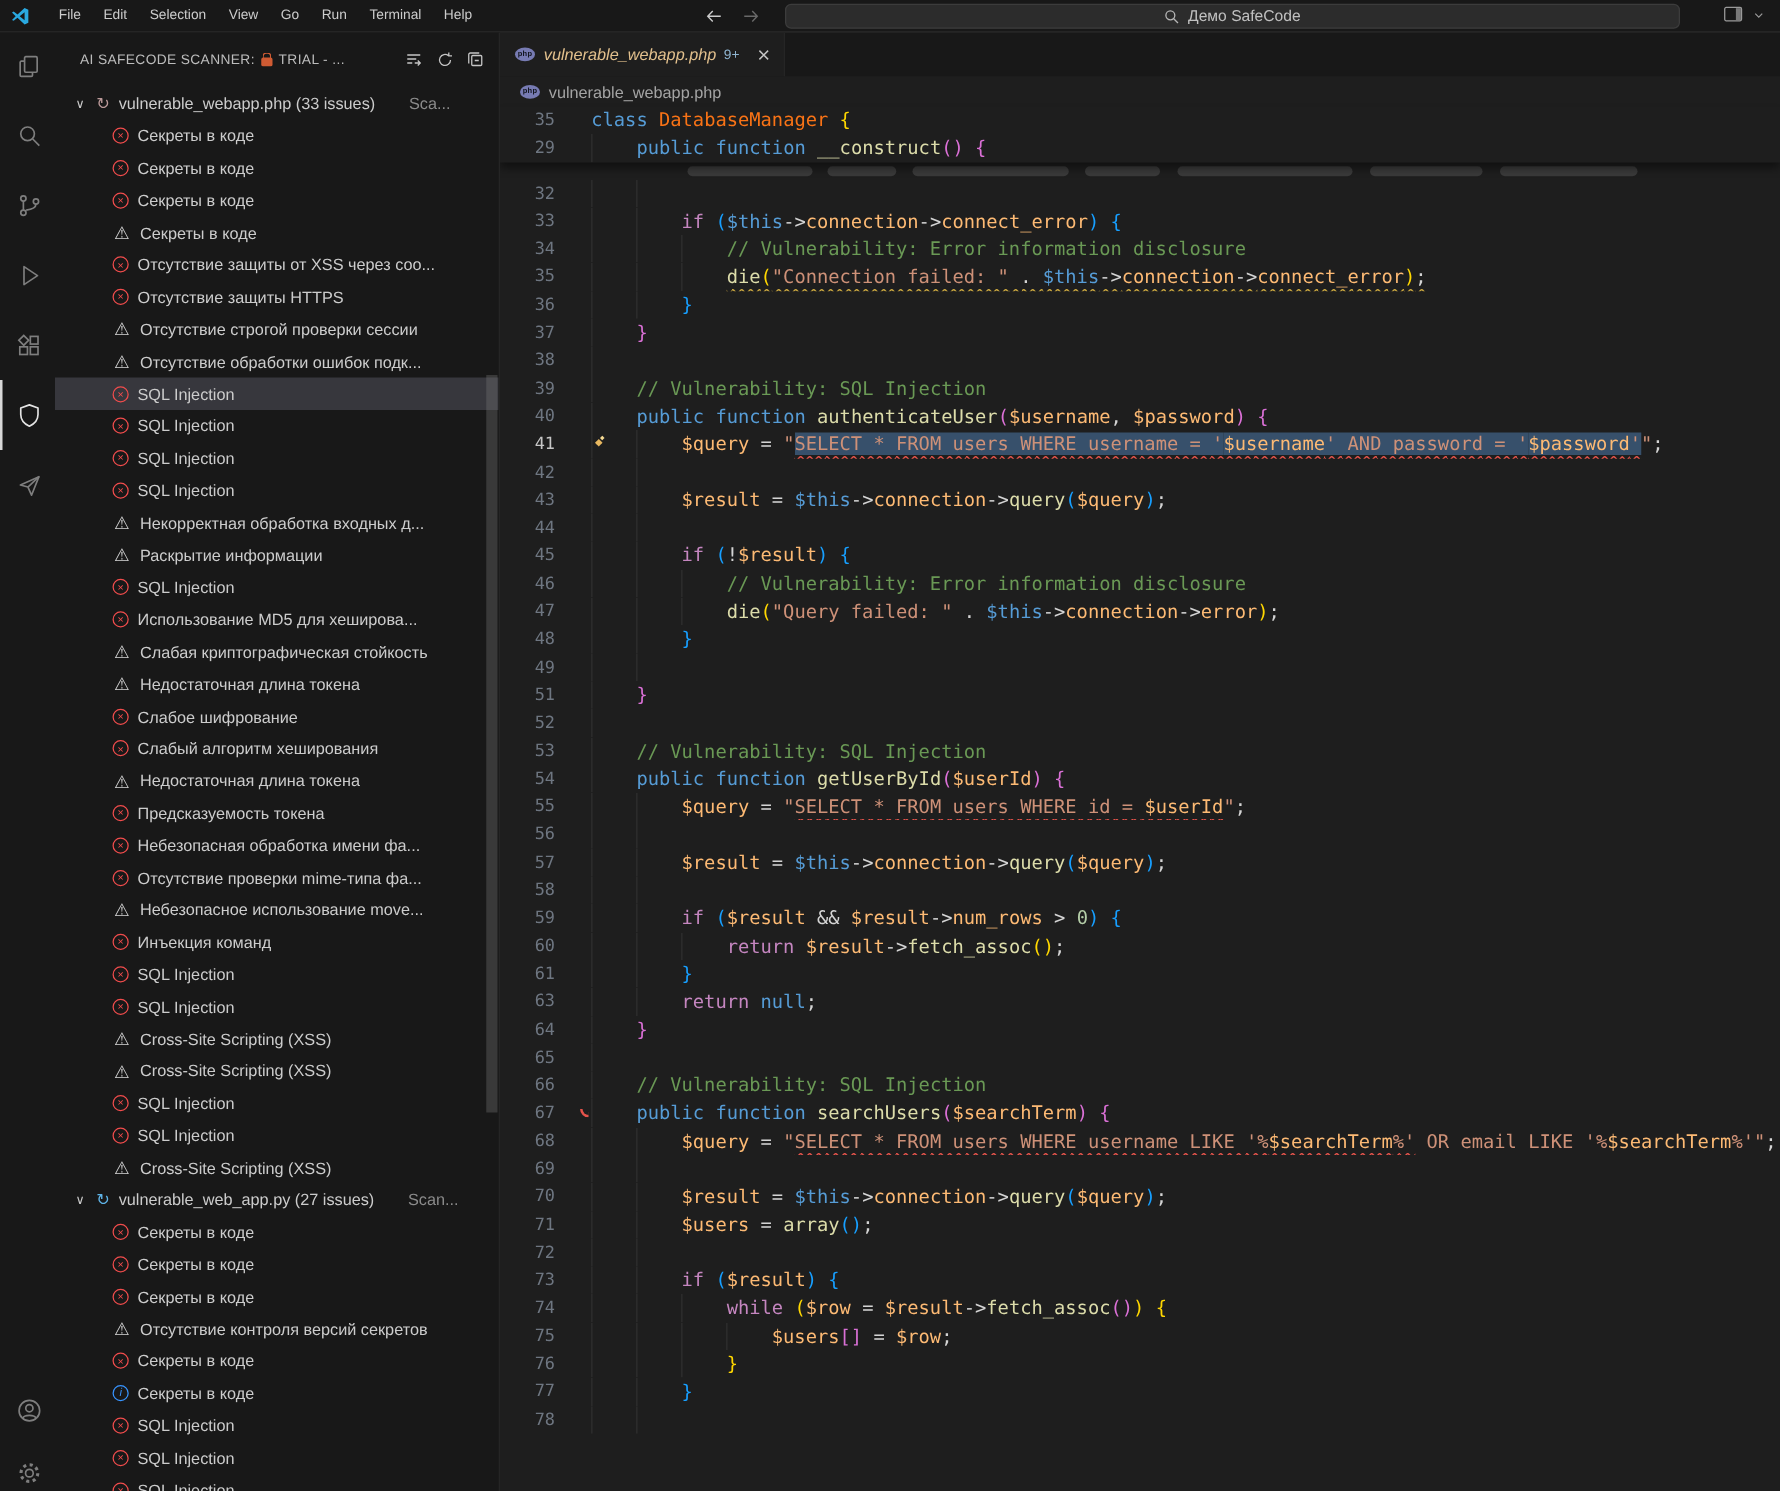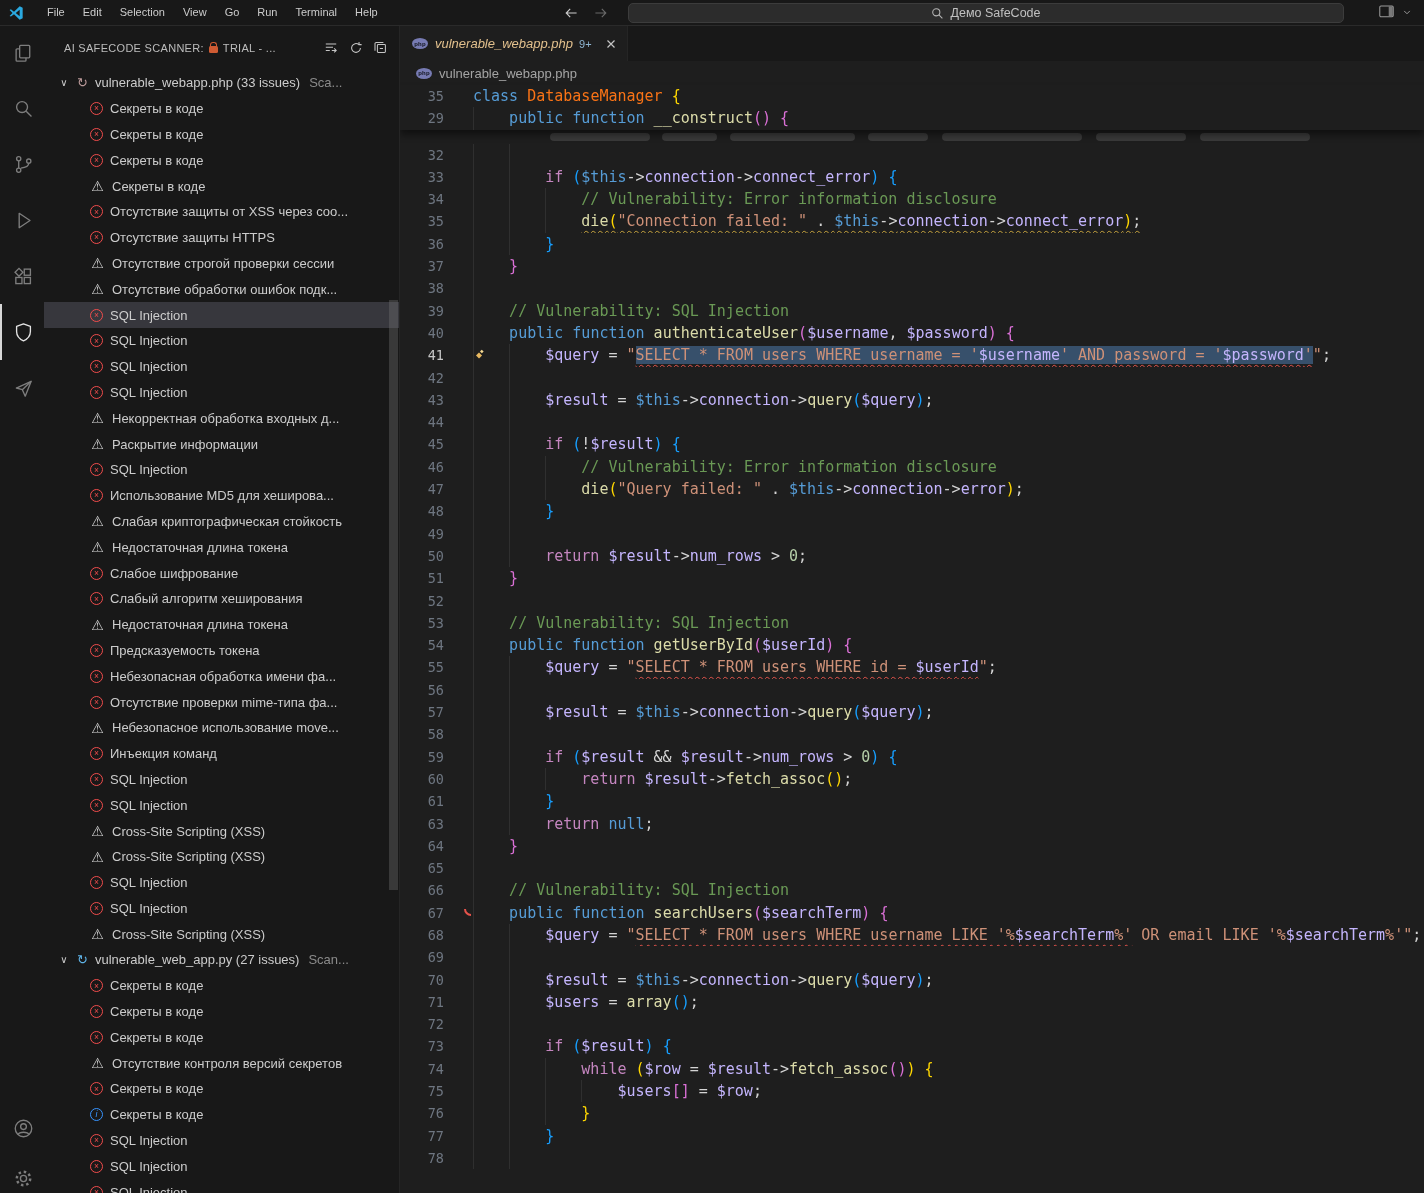--- a/index.html
+++ b/index.html
@@ -47,21 +47,21 @@
   .tree{position:absolute;top:44px;left:0;right:0;bottom:0;overflow:hidden}
   .t-row{height:25.8px;display:flex;align-items:center;gap:7px;font-size:13px;color:#cccccc;
     white-space:nowrap;overflow:hidden;cursor:pointer}
   .t-file{padding-left:14px}
   .t-issue{padding-left:46px}
   .t-issue.selected{background:#37373d}
   .chev{font-size:10px;color:#cccccc;width:12px;text-align:center;flex:none}
   .scan-ic{font-size:13px;color:#b99;flex:none}
   .scan-ic.py{color:#5fb4e8}
   .t-label{overflow:hidden;text-overflow:clip}
-  .suffix{color:#8b8b8b;margin-left:2px}
+  .suffix{color:#8b8b8b;margin-left:20px}
   .sev{flex:none;display:inline-flex;align-items:center;justify-content:center}
   .sev-e{width:13px;height:13px;border:1.2px solid #f14c4c;border-radius:50%;color:#f14c4c;font-size:8.5px;line-height:1}
   .sev-i{width:13px;height:13px;border:1.2px solid #3794ff;border-radius:50%;color:#3794ff;font-size:9px;font-style:italic;line-height:1}
   .sev-w{color:#d6d6d6;font-size:14px;width:15px}
   .sb-scrollbar{position:absolute;right:1px;top:274px;width:9px;height:590px;background:rgba(121,121,121,.35)}
 
   
   .editor{flex:1;display:flex;flex-direction:column;min-width:0;background:#1e1e1e;overflow:hidden}
   .tabbar{height:35px;background:#181818;display:flex;flex:none}
   .tab{height:35px;background:#1e1e1e;display:flex;align-items:center;gap:7px;
@@ -89,21 +89,21 @@
   .ig{display:inline-block;width:4ch;height:22.3px;vertical-align:top;
     box-shadow:inset 1px 0 0 rgba(255,255,255,.08)}
   .deco{position:absolute;top:0;height:22.3px;display:flex;align-items:center}
   .deco.sparkle{left:76px}
   .deco.sparkle::before{content:"◆";color:#e8b860;font-size:10px}
   .deco.sparkle::after{content:"◆";color:#f5d992;font-size:6px;margin-left:-2px;margin-top:-9px}
   .deco.mark{left:64px}
   .red-arc{width:7px;height:7px;border-left:2px solid #e5534b;border-bottom:2px solid #e5534b;
     border-radius:0 0 0 7px}
 
-  .tk-kw{color:#c586c0}.tk-kw2{color:#569cd6}.tk-fn{color:#dcdcaa}.tk-var{color:#c4b5fd}
+  .tk-kw{color:#c586c0}.tk-kw2{color:#569cd6}.tk-fn{color:#dcdcaa}.tk-var{color:#fdba74}
   .tk-str{color:#ce9178}.tk-com{color:#6a9955}.tk-num{color:#b5cea8}.tk-pln{color:#d4d4d4}
   .tk-cls{color:#f97316}.tk-b1{color:#ffd700}.tk-b2{color:#da70d6}.tk-b3{color:#179fff}
   .sel{background:#37506b}
   .sqr{text-decoration-line:underline;text-decoration-style:wavy;text-decoration-color:#e5534b;
     text-decoration-thickness:1px;text-underline-offset:4px}
   .sqy{text-decoration-line:underline;text-decoration-style:wavy;text-decoration-color:#c8a53e;
     text-decoration-thickness:1px;text-underline-offset:4px}
 </style>
 </head>
 <body>
@@ -475,21 +475,20 @@
           <div class="code-line"><span class="ln">40</span><span class="ct"><span class="ig"></span><span class="tk-kw2">public</span><span class="tk-pln"> </span><span class="tk-kw2">function</span><span class="tk-pln"> </span><span class="tk-fn">authenticateUser</span><span class="tk-b2">(</span><span class="tk-var">$username</span><span class="tk-pln">, </span><span class="tk-var">$password</span><span class="tk-b2">)</span><span class="tk-pln"> </span><span class="tk-b2">{</span></span></div>
           <div class="code-line"><span class="ln active">41</span><span class="deco sparkle"></span><span class="ct"><span class="ig"></span><span class="ig"></span><span class="tk-var">$query</span><span class="tk-pln"> = </span><span class="tk-str">"</span><span class="tk-str sel sqr">SELECT * FROM users WHERE username = '</span><span class="tk-var sel sqr">$username</span><span class="tk-str sel sqr">' AND password = '</span><span class="tk-var sel sqr">$password</span><span class="tk-str sel sqr">'</span><span class="tk-str">"</span><span class="tk-pln">;</span></span></div>
           <div class="code-line"><span class="ln">42</span><span class="ct"><span class="ig"></span><span class="ig"></span></span></div>
           <div class="code-line"><span class="ln">43</span><span class="ct"><span class="ig"></span><span class="ig"></span><span class="tk-var">$result</span><span class="tk-pln"> = </span><span class="tk-kw2">$this</span><span class="tk-pln">-&gt;</span><span class="tk-var">connection</span><span class="tk-pln">-&gt;</span><span class="tk-fn">query</span><span class="tk-b3">(</span><span class="tk-var">$query</span><span class="tk-b3">)</span><span class="tk-pln">;</span></span></div>
           <div class="code-line"><span class="ln">44</span><span class="ct"><span class="ig"></span><span class="ig"></span></span></div>
           <div class="code-line"><span class="ln">45</span><span class="ct"><span class="ig"></span><span class="ig"></span><span class="tk-kw">if</span><span class="tk-pln"> </span><span class="tk-b3">(</span><span class="tk-pln">!</span><span class="tk-var">$result</span><span class="tk-b3">)</span><span class="tk-pln"> </span><span class="tk-b3">{</span></span></div>
           <div class="code-line"><span class="ln">46</span><span class="ct"><span class="ig"></span><span class="ig"></span><span class="ig"></span><span class="tk-com">// Vulnerability: Error information disclosure</span></span></div>
           <div class="code-line"><span class="ln">47</span><span class="ct"><span class="ig"></span><span class="ig"></span><span class="ig"></span><span class="tk-fn">die</span><span class="tk-b1">(</span><span class="tk-str">"Query failed: "</span><span class="tk-pln"> . </span><span class="tk-kw2">$this</span><span class="tk-pln">-&gt;</span><span class="tk-var">connection</span><span class="tk-pln">-&gt;</span><span class="tk-var">error</span><span class="tk-b1">)</span><span class="tk-pln">;</span></span></div>
           <div class="code-line"><span class="ln">48</span><span class="ct"><span class="ig"></span><span class="ig"></span><span class="tk-b3">}</span></span></div>
           <div class="code-line"><span class="ln">49</span><span class="ct"><span class="ig"></span><span class="ig"></span></span></div>
-          <div class="code-line"><span class="ln">50</span><span class="ct"><span class="ig"></span><span class="ig"></span><span class="tk-kw">return</span><span class="tk-pln"> </span><span class="tk-var">$result</span><span class="tk-pln">-&gt;</span><span class="tk-var">num_rows</span><span class="tk-pln"> &gt; </span><span class="tk-num">0</span><span class="tk-pln">;</span></span></div>
           <div class="code-line"><span class="ln">51</span><span class="ct"><span class="ig"></span><span class="tk-b2">}</span></span></div>
           <div class="code-line"><span class="ln">52</span><span class="ct"><span class="ig"></span></span></div>
           <div class="code-line"><span class="ln">53</span><span class="ct"><span class="ig"></span><span class="tk-com">// Vulnerability: SQL Injection</span></span></div>
           <div class="code-line"><span class="ln">54</span><span class="ct"><span class="ig"></span><span class="tk-kw2">public</span><span class="tk-pln"> </span><span class="tk-kw2">function</span><span class="tk-pln"> </span><span class="tk-fn">getUserById</span><span class="tk-b2">(</span><span class="tk-var">$userId</span><span class="tk-b2">)</span><span class="tk-pln"> </span><span class="tk-b2">{</span></span></div>
           <div class="code-line"><span class="ln">55</span><span class="ct"><span class="ig"></span><span class="ig"></span><span class="tk-var">$query</span><span class="tk-pln"> = </span><span class="tk-str">"</span><span class="tk-str sqr">SELECT * FROM users WHERE id = </span><span class="tk-var sqr">$userId</span><span class="tk-str">"</span><span class="tk-pln">;</span></span></div>
           <div class="code-line"><span class="ln">56</span><span class="ct"><span class="ig"></span><span class="ig"></span></span></div>
           <div class="code-line"><span class="ln">57</span><span class="ct"><span class="ig"></span><span class="ig"></span><span class="tk-var">$result</span><span class="tk-pln"> = </span><span class="tk-kw2">$this</span><span class="tk-pln">-&gt;</span><span class="tk-var">connection</span><span class="tk-pln">-&gt;</span><span class="tk-fn">query</span><span class="tk-b3">(</span><span class="tk-var">$query</span><span class="tk-b3">)</span><span class="tk-pln">;</span></span></div>
           <div class="code-line"><span class="ln">58</span><span class="ct"><span class="ig"></span><span class="ig"></span></span></div>
           <div class="code-line"><span class="ln">59</span><span class="ct"><span class="ig"></span><span class="ig"></span><span class="tk-kw">if</span><span class="tk-pln"> </span><span class="tk-b3">(</span><span class="tk-var">$result</span><span class="tk-pln"> &amp;&amp; </span><span class="tk-var">$result</span><span class="tk-pln">-&gt;</span><span class="tk-var">num_rows</span><span class="tk-pln"> &gt; </span><span class="tk-num">0</span><span class="tk-b3">)</span><span class="tk-pln"> </span><span class="tk-b3">{</span></span></div>
           <div class="code-line"><span class="ln">60</span><span class="ct"><span class="ig"></span><span class="ig"></span><span class="ig"></span><span class="tk-kw">return</span><span class="tk-pln"> </span><span class="tk-var">$result</span><span class="tk-pln">-&gt;</span><span class="tk-fn">fetch_assoc</span><span class="tk-b1">(</span><span class="tk-b1">)</span><span class="tk-pln">;</span></span></div>

